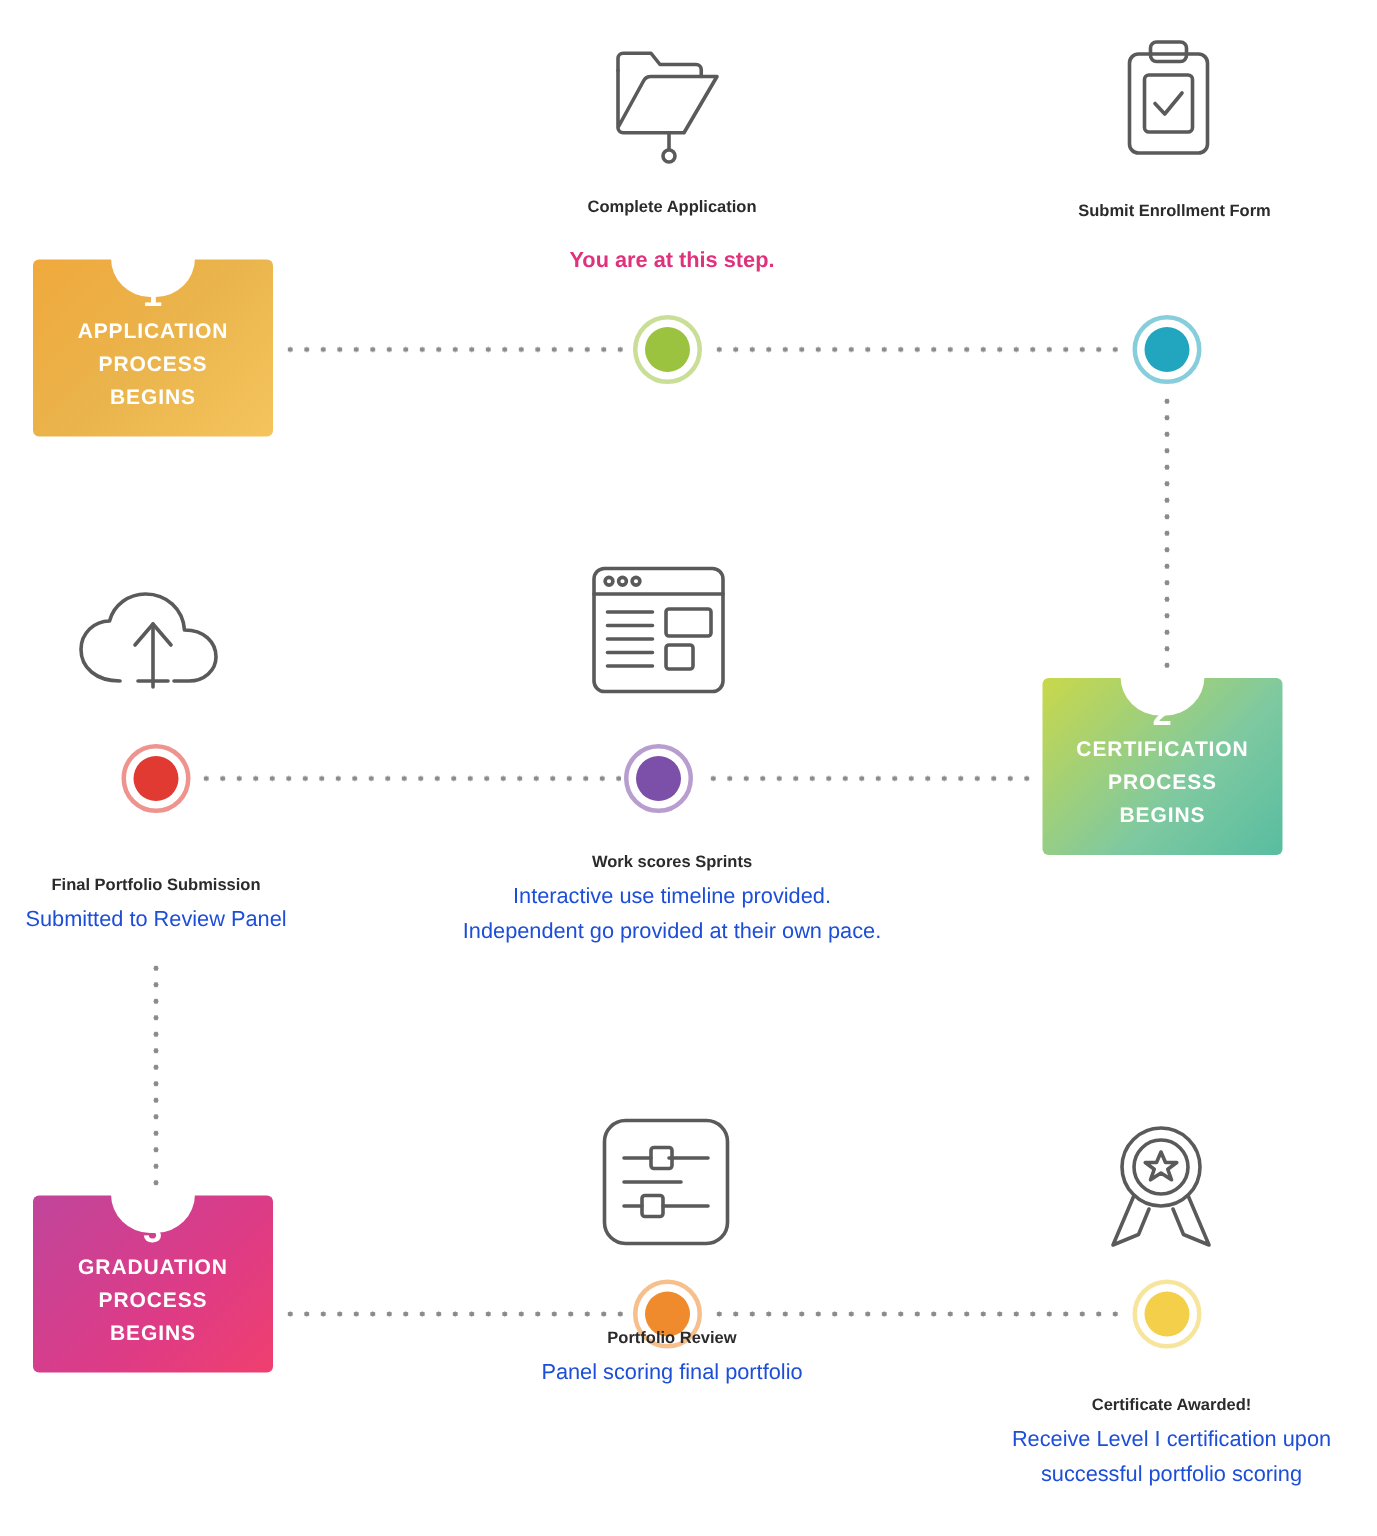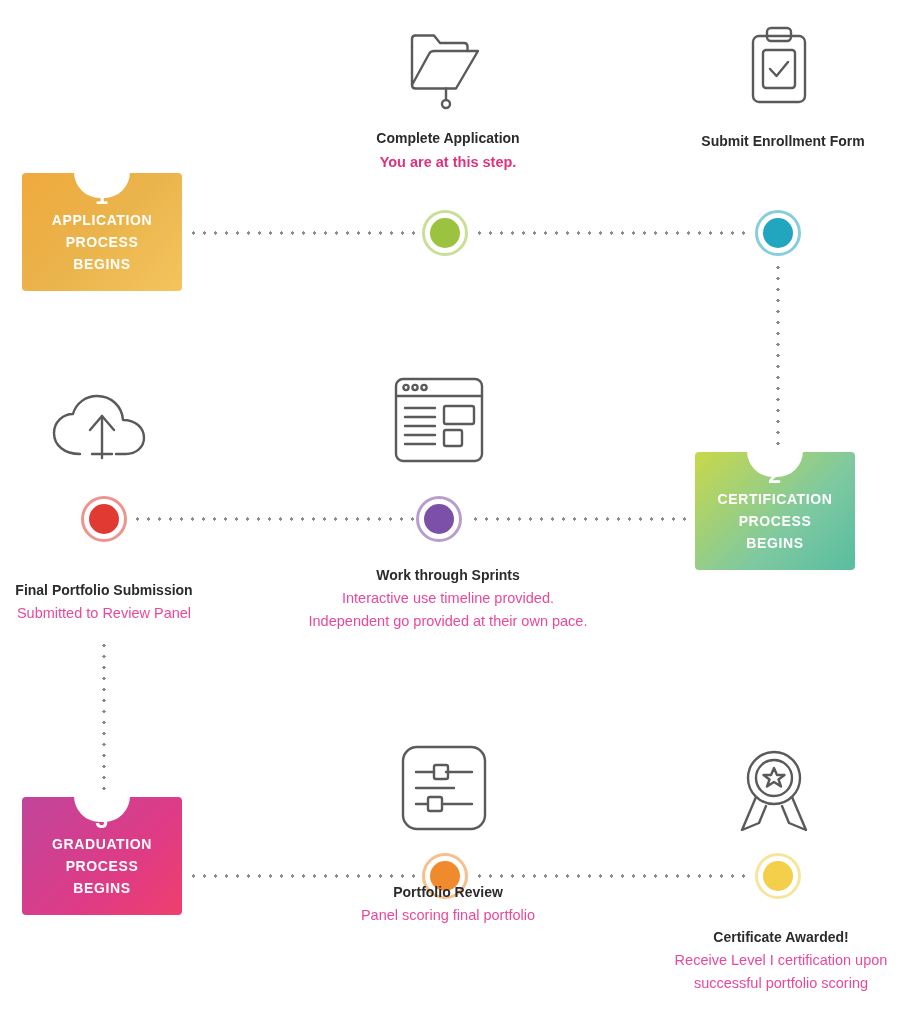--- a/index.html
+++ b/index.html
@@ -110,37 +110,37 @@
     background-repeat: repeat-y;
     background-position: center 0;
   }
 
   
   .caption {
     position: absolute;
     text-align: center;
   }
   .caption .title {
-    font-size: 14px;
+    font-size: 11px;
     font-weight: bold;
     color: #2b2b2b;
     line-height: 21px;
   }
   .caption .sub {
     font-size: 14.5px;
-    color: #ec4899;
+    color: #1d4ed8;
     line-height: 21px;
     margin-top: 2px;
   }
   .caption .highlight {
     font-size: 14.5px;
     font-weight: bold;
     color: #e0317c;
     line-height: 21px;
-    margin-top: 3px;
+    margin-top: 15px;
   }
 
   
   .icon {
     position: absolute;
     color: #5a5a5a;
   }
   .icon svg { display: block; }
 </style>
 </head>
@@ -236,21 +236,21 @@
     <div class="ring"></div>
     <div class="dot"></div>
   </div>
 
   <div class="caption" style="left:-38px; top:580px; width:284px;">
     <div class="title">Final Portfolio Submission</div>
     <div class="sub">Submitted to Review Panel</div>
   </div>
 
   <div class="caption" style="left:296px; top:565px; width:304px;">
-    <div class="title">Work through Sprints</div>
+    <div class="title">Work scores Sprints</div>
     <div class="sub">Interactive use timeline provided.</div>
     <div class="sub">Independent go provided at their own pace.</div>
   </div>
 
   <div class="dots-v" style="left:102px; top:640px; height:155px;"></div>
 
   <div class="icon" style="left:398px; top:742px;">
     <svg width="92" height="92" viewBox="0 0 92 92" fill="none" stroke="#5a5a5a" stroke-width="2.4" stroke-linecap="round" stroke-linejoin="round">
       <rect x="5" y="5" width="82" height="82" rx="14"></rect>
       <path d="M18 30 L36 30 M48 30 L74 30"></path>

